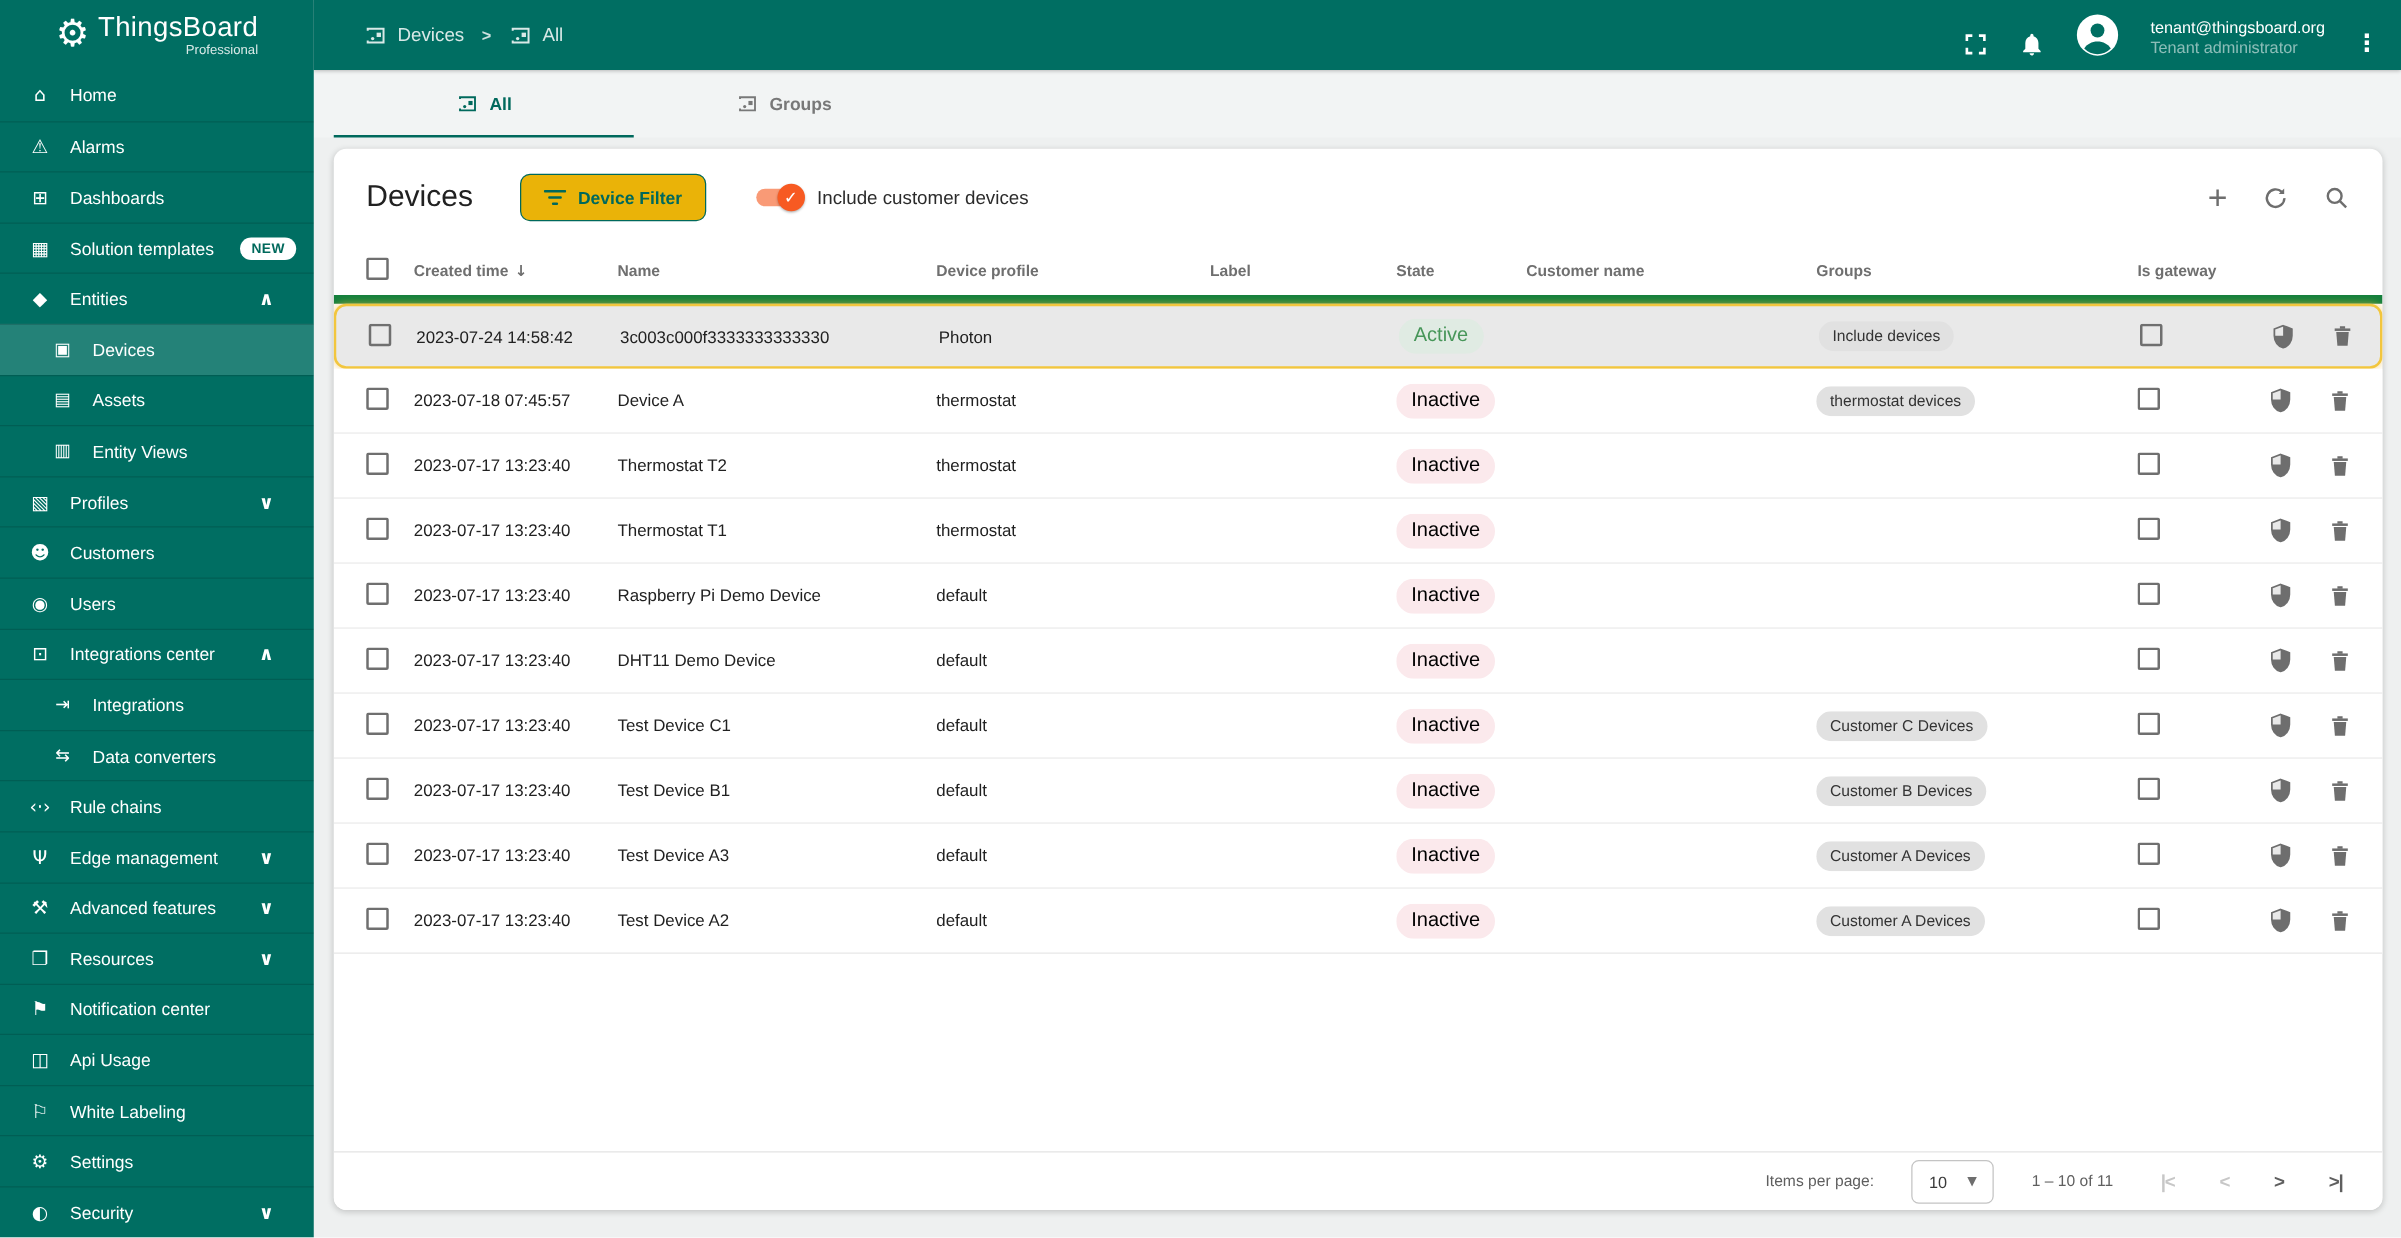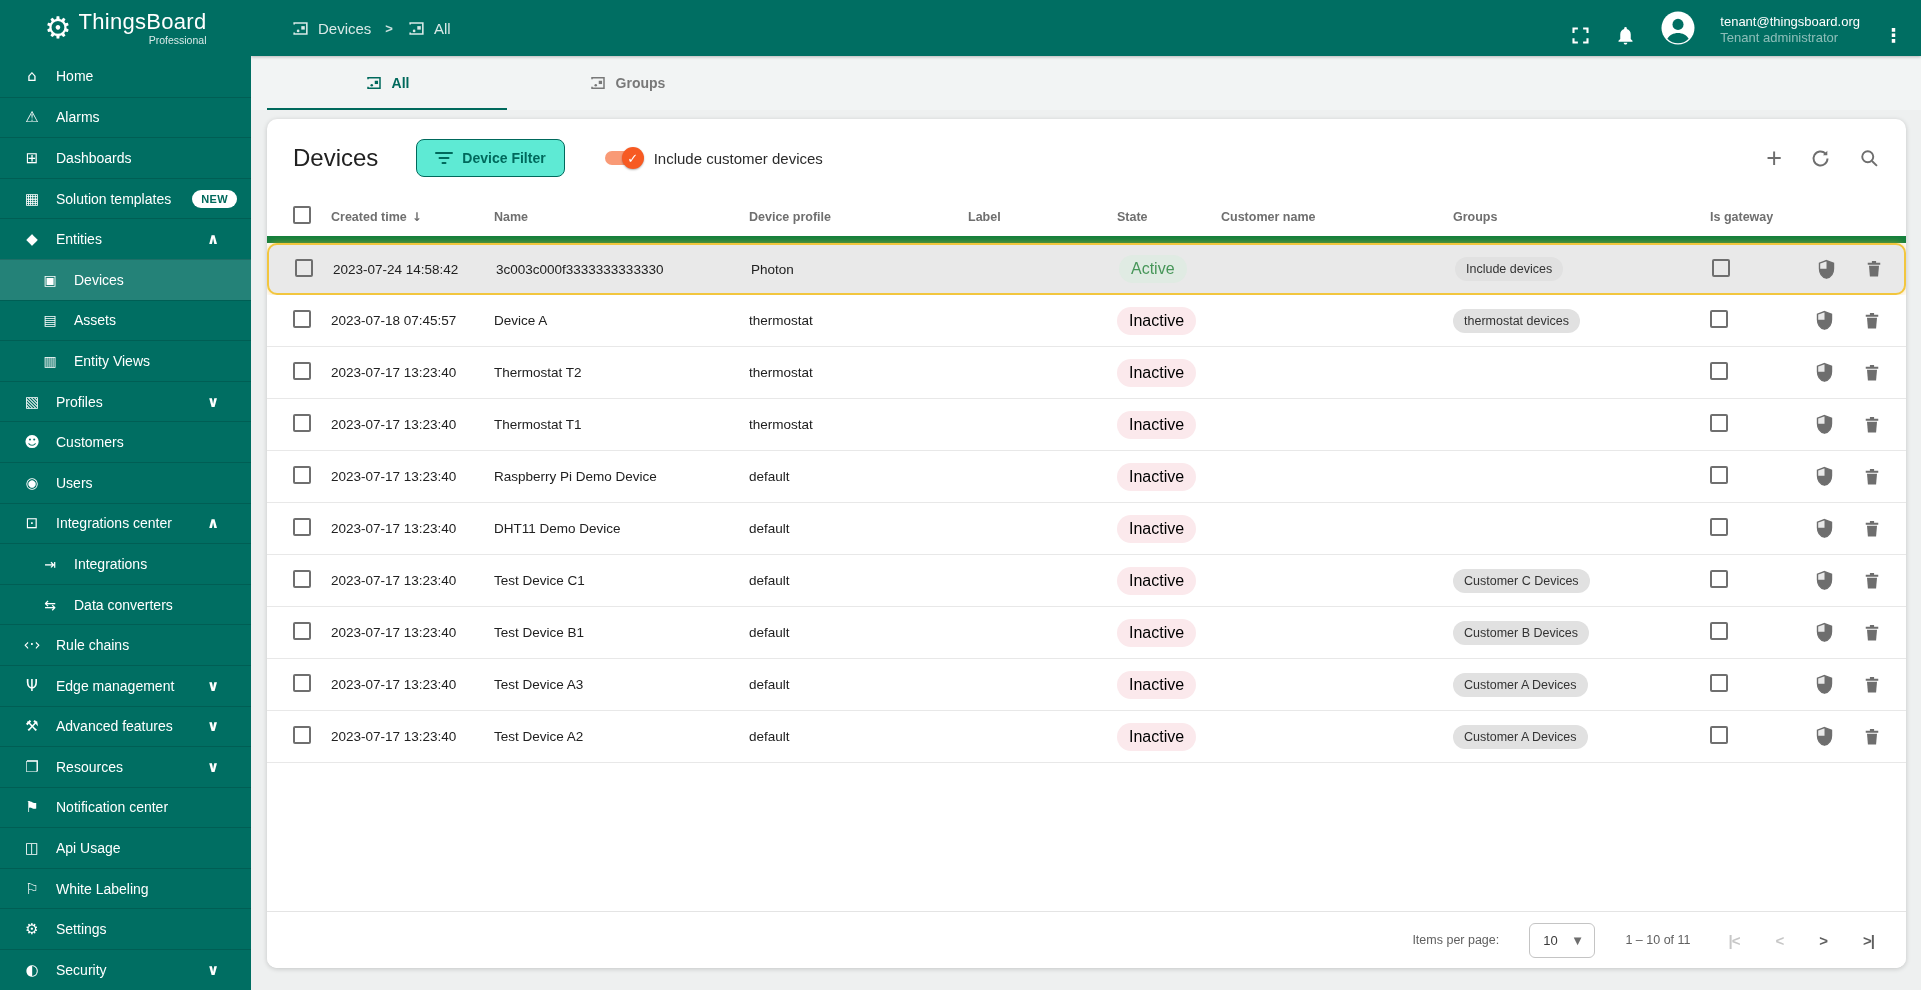--- a/index.html
+++ b/index.html
@@ -48,21 +48,21 @@
   .main{position:absolute;left:251px;top:56px;right:0;bottom:0}
   .tabbar{height:54px;background:#f2f4f4;display:flex;padding-left:16px}
   .tab{width:240px;display:flex;align-items:center;justify-content:center;gap:9px;font-size:14px;font-weight:600;color:#787878;cursor:pointer;position:relative}
   .tab.active{color:var(--teal-text)}
   .tab.active::after{content:"";position:absolute;left:0;right:0;bottom:0;height:2px;background:var(--teal-text)}
 
   
   .card{position:absolute;left:16px;right:15px;top:63px;height:849px;background:#fff;border-radius:10px;box-shadow:0 1px 5px rgba(0,0,0,.18);overflow:hidden}
   .toolbar{height:78px;display:flex;align-items:center;padding:0 26px}
   .page-title{font-size:24px;color:#212121;font-weight:400}
-  .filter-btn{margin-left:38px;display:flex;align-items:center;gap:9px;border:1px solid var(--teal-text);color:var(--teal-text);background:#5eead4;border-radius:8px;padding:10px 18px;font-size:14px;font-weight:600;cursor:pointer;font-family:inherit}
+  .filter-btn{margin-left:38px;display:flex;align-items:center;gap:9px;border:1px solid var(--teal-text);color:var(--teal-text);background:#eab308;border-radius:8px;padding:10px 18px;font-size:14px;font-weight:600;cursor:pointer;font-family:inherit}
   .toggle-wrap{margin-left:40px;display:flex;align-items:center;gap:13px;font-size:15px;color:#2b2b2b}
   .toggle{position:relative;width:36px;height:20px;cursor:pointer;flex:none}
   .toggle .track{position:absolute;left:0;top:3px;width:36px;height:14px;border-radius:7px;background:#f99a76}
   .toggle .thumb{position:absolute;right:-3px;top:-1px;width:22px;height:22px;border-radius:50%;background:#f75a22;color:#fff;font-size:13px;font-weight:700;display:flex;align-items:center;justify-content:center;box-shadow:0 1px 2px rgba(0,0,0,.3)}
   .tool-icons{margin-left:auto;display:flex;align-items:center;gap:28px;color:var(--icon-gray)}
   .plus{font-size:27px;font-weight:400;line-height:20px;color:#6e6e6e}
 
   
   .grid{display:grid;grid-template-columns:64px 163px 255px 219px 149px 104px 232px 257px 90px 48px 48px;align-items:center}
   .thead{height:46px;color:#6f6f6f;font-size:12.5px;font-weight:600;border-bottom:7px solid #15803d}
@@ -74,21 +74,21 @@
   .checkbox{display:inline-block;width:18px;height:18px;border:2px solid #6f6f6f;border-radius:2px;background:transparent}
   .badge{display:inline-block;padding:5px 12px;border-radius:14px;font-size:16px}
   .badge.active{color:#479659;background:#e0ebe3}
   .badge.inactive{color:#000000;background:#fbe9ec}
   .chip{display:inline-block;padding:5px 11px;border-radius:13px;font-size:12.5px;background:#e1e1e1;color:#333}
   .c-action{display:flex;justify-content:center;padding:0}
   .trow.selected{background:#e9e9e9;border:2px solid #f2c63e;border-radius:10px;box-shadow:0 0 6px rgba(242,185,60,.55);border-bottom:2px solid #f2c63e}
   .action-ico{cursor:pointer}
 
   
-  .pager{position:absolute;left:0;right:0;bottom:0;height:57px;border-top:1px solid #e4e4e4;display:flex;align-items:center;justify-content:flex-end;padding-right:32px;gap:30px;color:#5f5f5f;font-size:12.5px;background:#fff}
+  .pager{position:absolute;left:0;right:0;bottom:0;height:47px;border-top:1px solid #e4e4e4;display:flex;align-items:center;justify-content:flex-end;padding-right:32px;gap:30px;color:#5f5f5f;font-size:12.5px;background:#fff}
   .page-size{display:flex;align-items:center;gap:16px;border:1px solid #c4c4c4;border-radius:6px;padding:9px 13px;color:#3a3a3a;font-size:13px;cursor:pointer}
   .caret{font-size:10px;color:#6e6e6e}
   .pager-nav{display:flex;align-items:center;gap:36px;margin-left:8px}
   .pnav{font-size:15px;font-weight:700;cursor:pointer;letter-spacing:-1px}
   .pnav.disabled{color:#c7c7c7;cursor:default}
   .pnav.enabled{color:#5f5f5f}
 </style>
 </head>
 <body>
 

